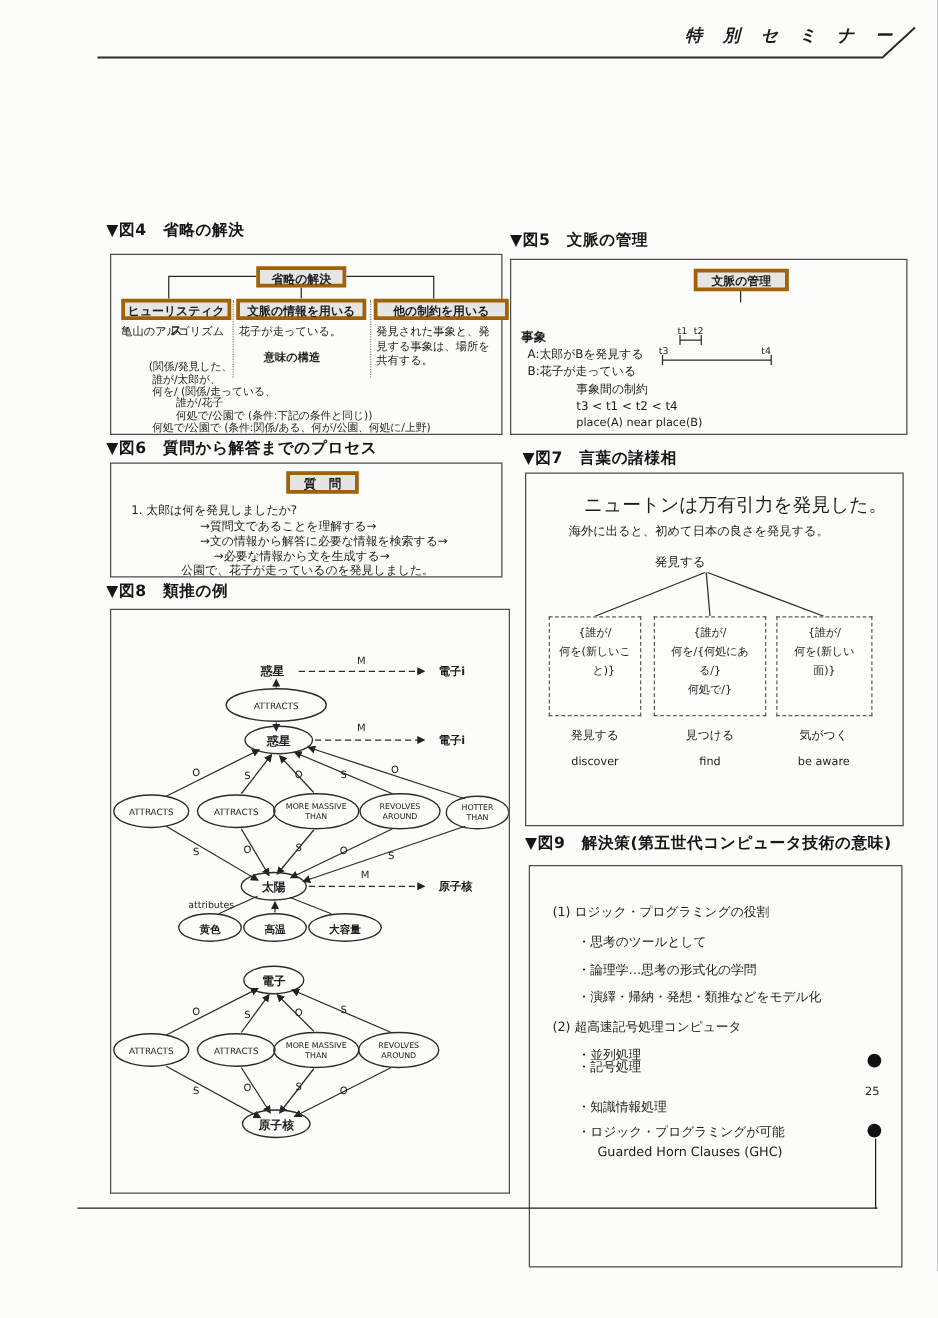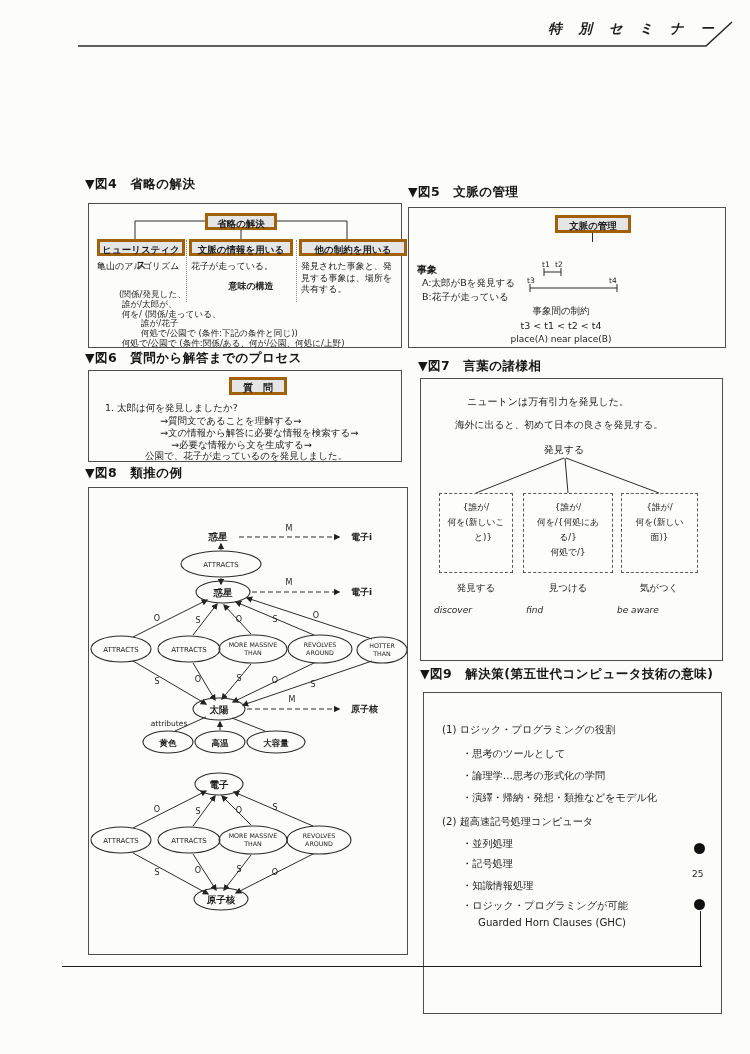--- a/index.html
+++ b/index.html
@@ -6,33 +6,33 @@
   html,body { background:#9a9a9a; }
   body { font-family:"DejaVu Sans", sans-serif; }
   .page { position:relative; width:750px; height:1054px; margin:0 auto;
           background:#fcfcfa; color:#1d1d1d; overflow:hidden; }
   .abs { position:absolute; }
   .fig-label { position:absolute; font-weight:bold; font-size:12.5px; letter-spacing:0.5px; color:#161616; }
   .fig-box { position:absolute; border:1px solid #4e4e4e; background:#fcfcfa; }
   .mini-box { position:absolute; border:3px solid #a16207; background:#e5e5e5;
               text-align:center; font-size:9.5px; font-weight:bold; }
   .txt { position:absolute; font-size:9.5px; white-space:nowrap; }
-  .ctr { text-align:center; }
+  .ctr { }
   .dot-sep { position:absolute; border-left:1px dotted #8a8a8a; width:0; }
   .header-title { position:absolute; left:548px; top:20px; width:172px;
                   font-size:13.5px; font-weight:bold; font-style:italic;
                   letter-spacing:6px; text-align:center; font-family:"DejaVu Serif", serif; }
   .f4-body { position:absolute; font-size:9px; line-height:11.5px; white-space:normal; }
   .sem-lines div { font-size:8.6px; line-height:9.8px; white-space:pre;margin-left:16px; }
   .f6line { position:absolute; font-size:9.5px; white-space:nowrap; }
   .f7-card { position:absolute; border:1px dashed #5a5a5a; background:#fdfdfc;
              padding:6px 5px; font-size:8.8px; line-height:15px;text-align:center; }
   .f7-cap { position:absolute; width:84px; text-align:center; font-size:9.5px; white-space:nowrap; }
-  .f7-cap-en { position:absolute; width:84px; font-size:9px;
-               font-family:"DejaVu Sans", sans-serif; white-space:nowrap;font-style:italic; }
+  .f7-cap-en { position:absolute; width:84px; text-align:center; font-size:9px;
+               font-family:"DejaVu Sans", sans-serif; white-space:nowrap; }
   .f9line { position:absolute; font-size:10.2px; white-space:nowrap; }
   .mdot { position:absolute; width:11px; height:11px; border-radius:50%; background:#111; }
   .page-num { position:absolute; font-size:9px; }
   svg text { fill:#1d1d1d; }
   .el { fill:none; stroke:#2b2b2b; stroke-width:1.1; }
   .ln { stroke:#2b2b2b; stroke-width:1; fill:none; }
   .dash { stroke-dasharray:5 3; }
   .nt { font-size:9.5px; text-anchor:middle; font-weight:bold; }
   .rel { font-size:7px; text-anchor:middle; }
   .rel2 { font-size:6.3px; text-anchor:middle; }
@@ -107,21 +107,21 @@
     <div class="mini-box" style="left:140px;top:6px;width:58px;height:18px;line-height:16px;font-size:10px">質　問</div>
     <div class="f6line" style="left:16px;top:31px">1. 太郎は何を発見しましたか?</div>
     <div class="f6line" style="left:71px;top:44px">→質問文であることを理解する→</div>
     <div class="f6line" style="left:71px;top:56px">→文の情報から解答に必要な情報を検索する→</div>
     <div class="f6line" style="left:82px;top:68px">→必要な情報から文を生成する→</div>
     <div class="f6line" style="left:56px;top:79px">公園で、花子が走っているのを発見しました。</div>
   </div>
 
   <div class="fig-label" style="left:418px;top:358px">▼図7　言葉の諸様相</div>
   <div class="fig-box" style="left:420px;top:378px;width:303px;height:283px">
-    <div class="txt" style="left:46px;top:16px;font-size:10px">ニュートンは万有引力を発見した。</div>
+    <div class="txt" style="left:46px;top:16px;font-size:15px">ニュートンは万有引力を発見した。</div>
     <div class="txt" style="left:34px;top:40px;font-size:9.8px">海外に出ると、初めて日本の良さを発見する。</div>
     <div class="txt ctr" style="left:103px;top:64px;width:80px;font-size:10px">発見する</div>
     <svg class="abs" style="left:0;top:0" width="301" height="281">
       <line class="ln" x1="143" y1="79" x2="55" y2="114"></line>
       <line class="ln" x1="144" y1="79" x2="147" y2="114"></line>
       <line class="ln" x1="145" y1="79" x2="238" y2="114"></line>
     </svg>
     <div class="f7-card" style="left:18px;top:114px;width:74px;height:80px">
       <div>{誰が/</div>
       <div>何を(新しいこ</div>
@@ -264,21 +264,21 @@
   </div>
 
   <div class="fig-label" style="left:420px;top:666px">▼図9　解決策(第五世代コンピュータ技術の意味)</div>
   <div class="fig-box" style="left:423px;top:692px;width:299px;height:322px">
     <div class="f9line" style="left:18px;top:30px">(1) ロジック・プログラミングの役割</div>
     <div class="f9line" style="left:38px;top:54px">・思考のツールとして</div>
     <div class="f9line" style="left:38px;top:76px">・論理学…思考の形式化の学問</div>
     <div class="f9line" style="left:38px;top:98px">・演繹・帰納・発想・類推などをモデル化</div>
     <div class="f9line" style="left:18px;top:122px">(2) 超高速記号処理コンピュータ</div>
     <div class="f9line" style="left:38px;top:144px">・並列処理</div>
-    <div class="f9line" style="left:38px;top:164px">・記号処理</div>
+    <div class="f9line" style="left:38px;top:154px">・記号処理</div>
     <div class="f9line" style="left:38px;top:186px">・知識情報処理</div>
     <div class="f9line" style="left:38px;top:206px">・ロジック・プログラミングが可能</div>
     <div class="f9line" style="left:54px;top:224px">Guarded Horn Clauses (GHC)</div>
   </div>
 
   <div class="mdot" style="left:694px;top:843px"></div>
   <div class="page-num" style="left:692px;top:869px">25</div>
   <div class="mdot" style="left:694px;top:899px"></div>
   <div class="abs" style="left:700px;top:911px;height:56px;border-left:1.5px solid #1d1d1d"></div>
   <div class="abs" style="left:62px;top:966px;width:640px;border-top:1.5px solid #1d1d1d"></div>

